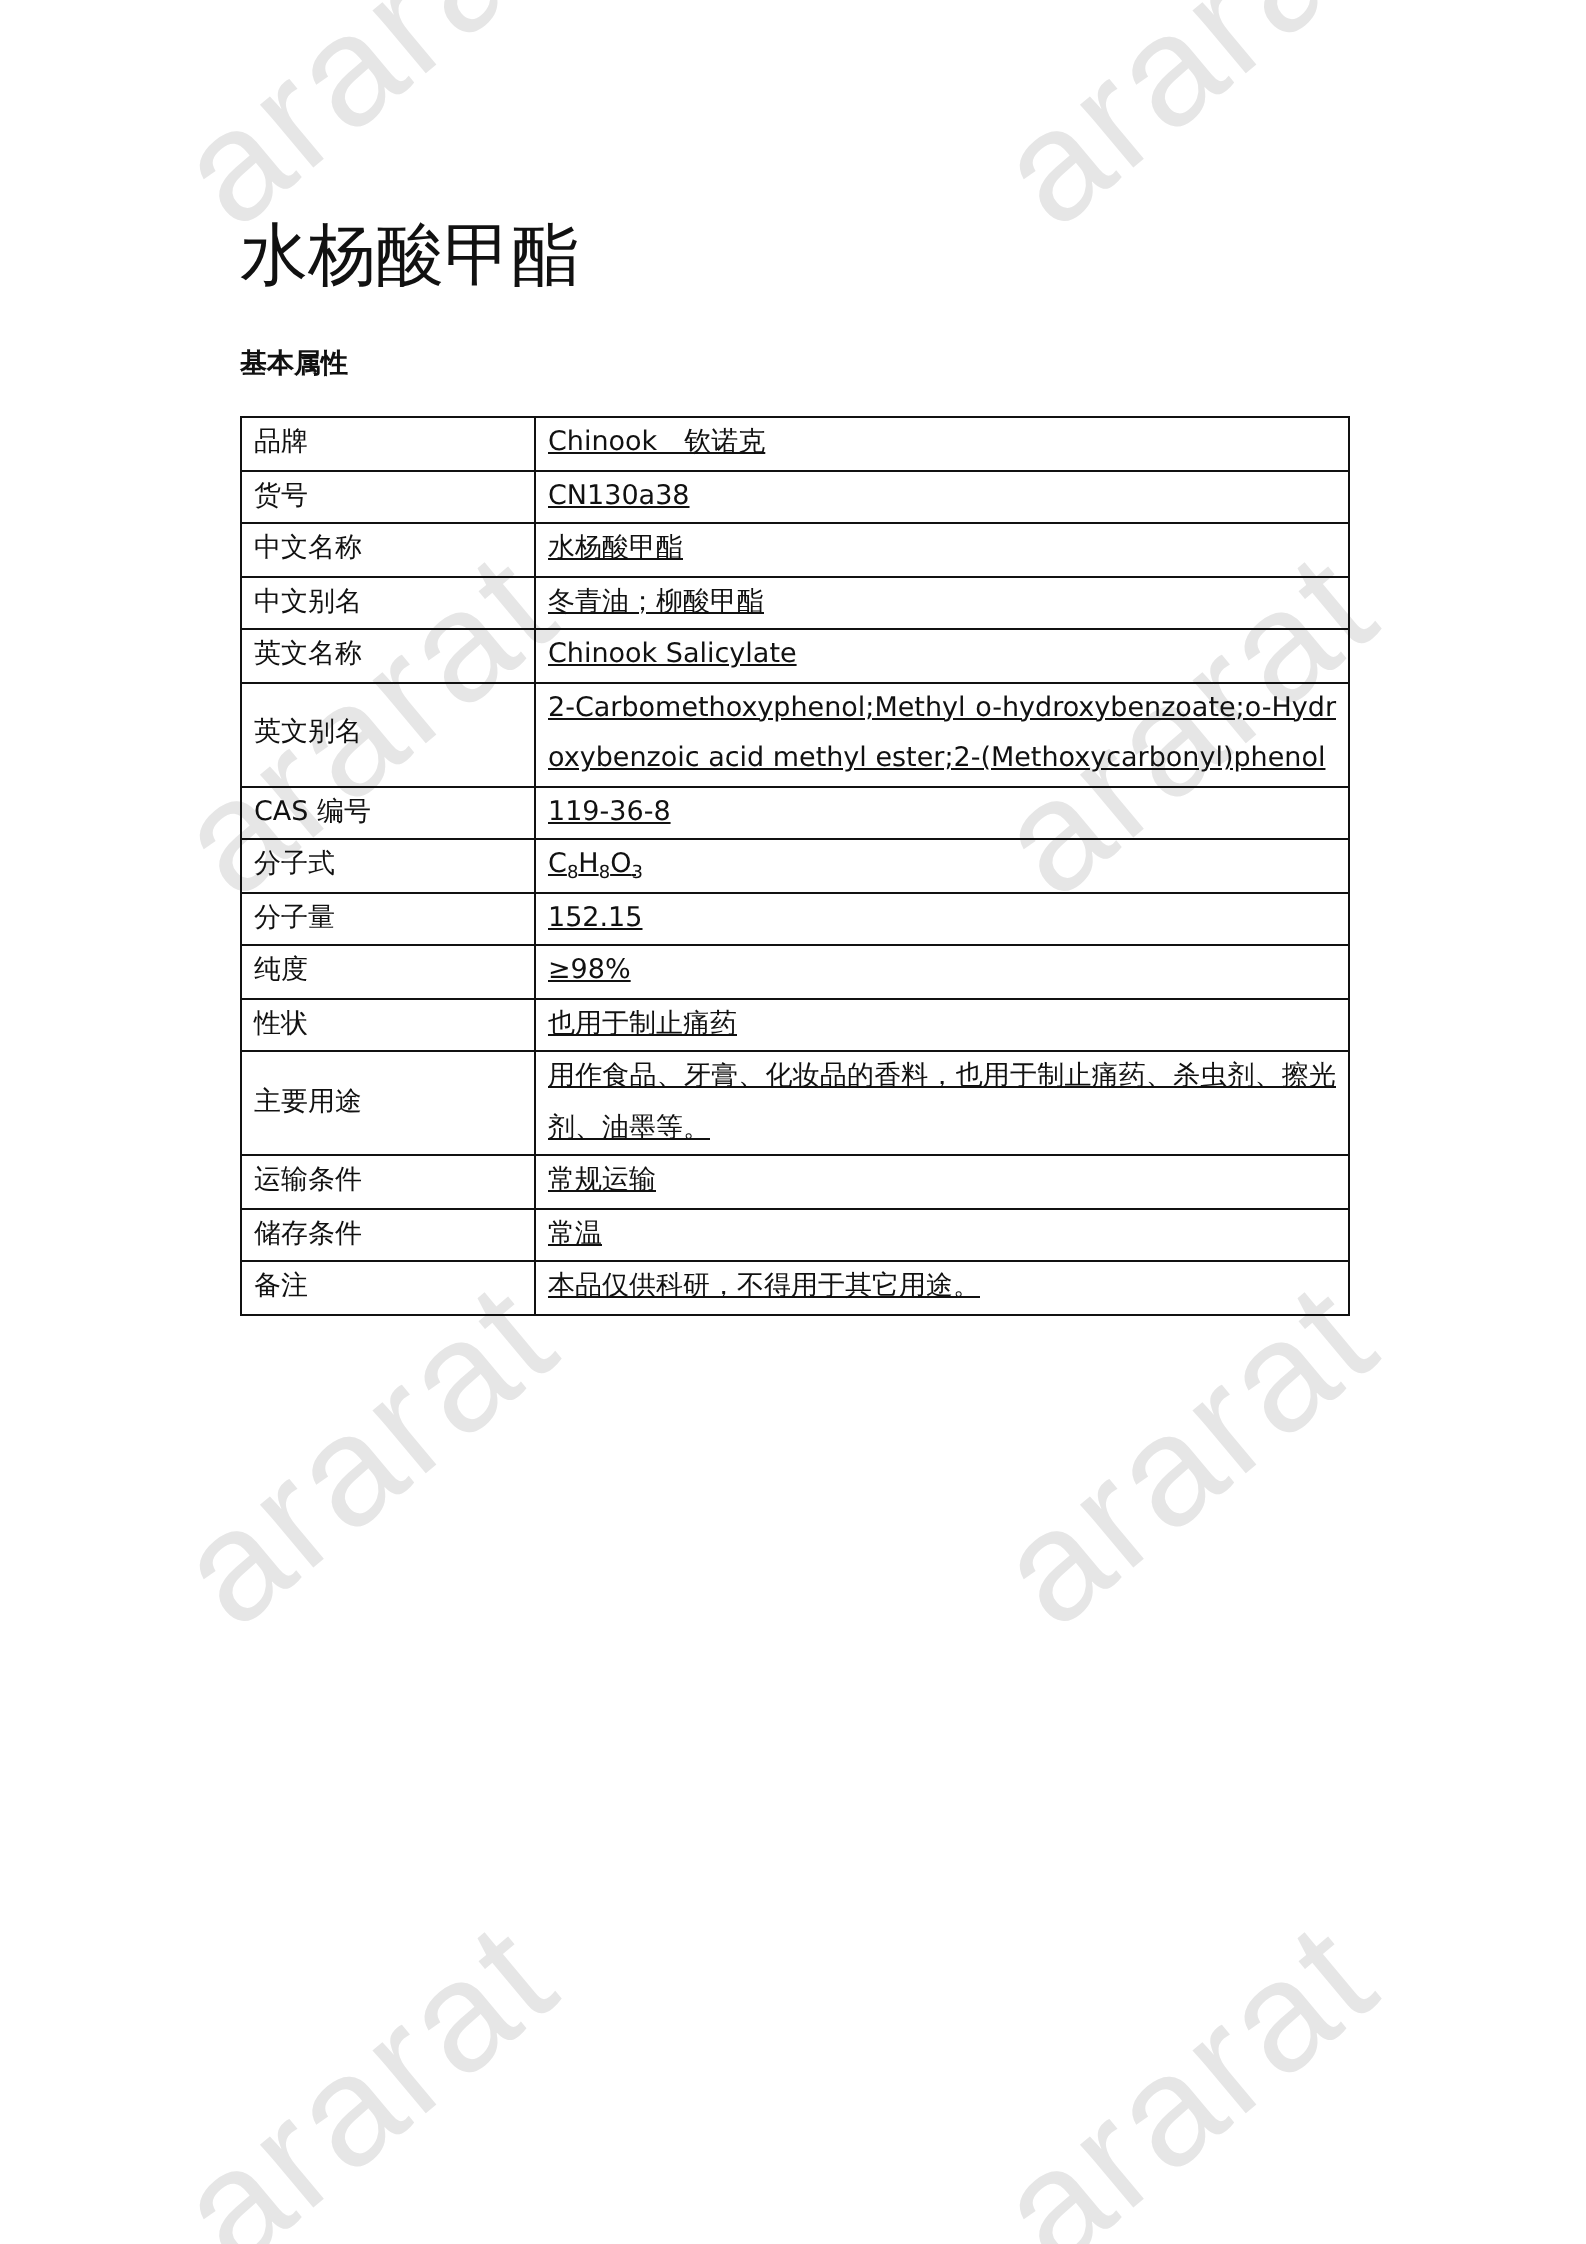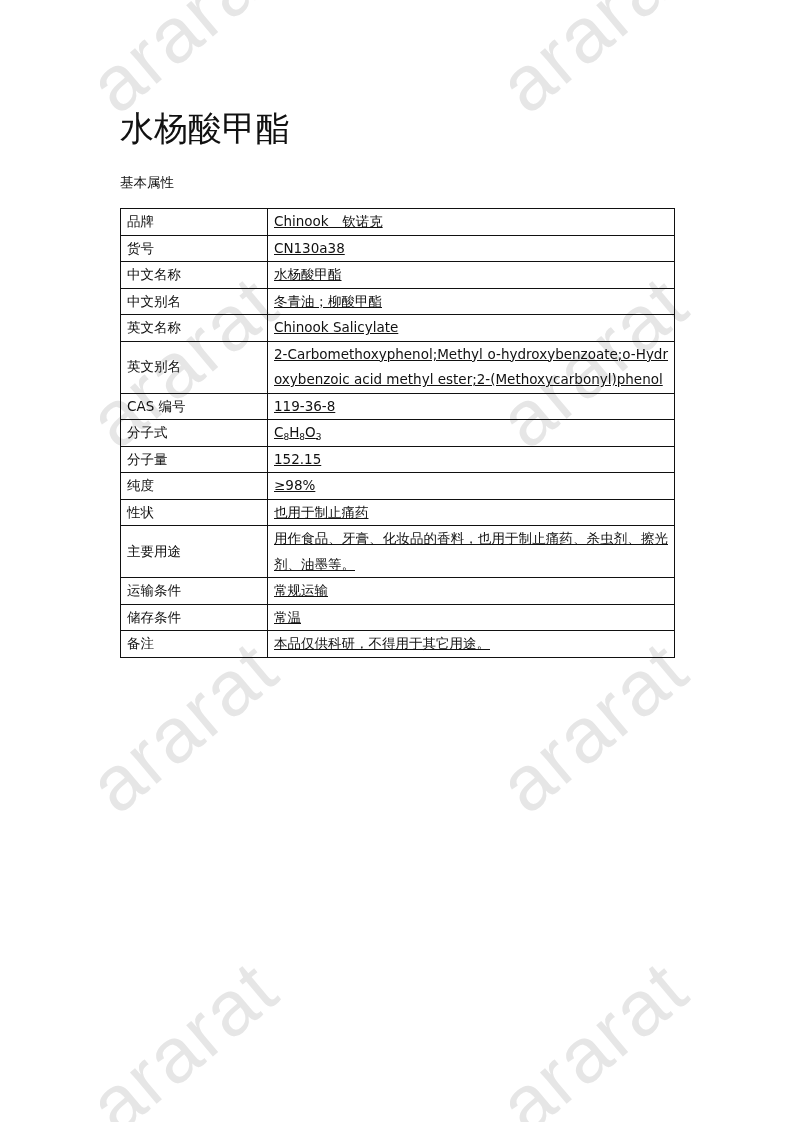--- a/index.html
+++ b/index.html
@@ -10,21 +10,21 @@
   .wm {
     position: absolute; font-family: "Liberation Sans", "DejaVu Sans", sans-serif;
     font-size: 78px; color: #e6e6e6; transform: rotate(-40deg); transform-origin: left bottom;
     letter-spacing: 2px; white-space: nowrap; z-index: 0; user-select: none;
   }
   .title {
     position: absolute; left: 120px; top: 104px; font-size: 34px; line-height: 48px;
     font-weight: normal; margin: 0; z-index: 1; color: #111;
   }
   .subtitle {
-    position: absolute; left: 120px; top: 172px; font-size: 13.5px; line-height: 20px; z-index: 1;
+    position: absolute; left: 120px; top: 172px; font-size: 13.5px; line-height: 20px; z-index: 1; font-weight: bold;
   }
   table.props {
     position: absolute; left: 120px; top: 208px; width: 555px; border-collapse: collapse; z-index: 1;
     font-size: 13.5px; table-layout: fixed;
   }
   table.props td {
     border: 1px solid #111; padding: 0 6px; vertical-align: middle; line-height: 25.5px;
   }
   table.props td.k { width: 134px; }
   table.props td.v { text-align: justify; text-decoration: underline; }

